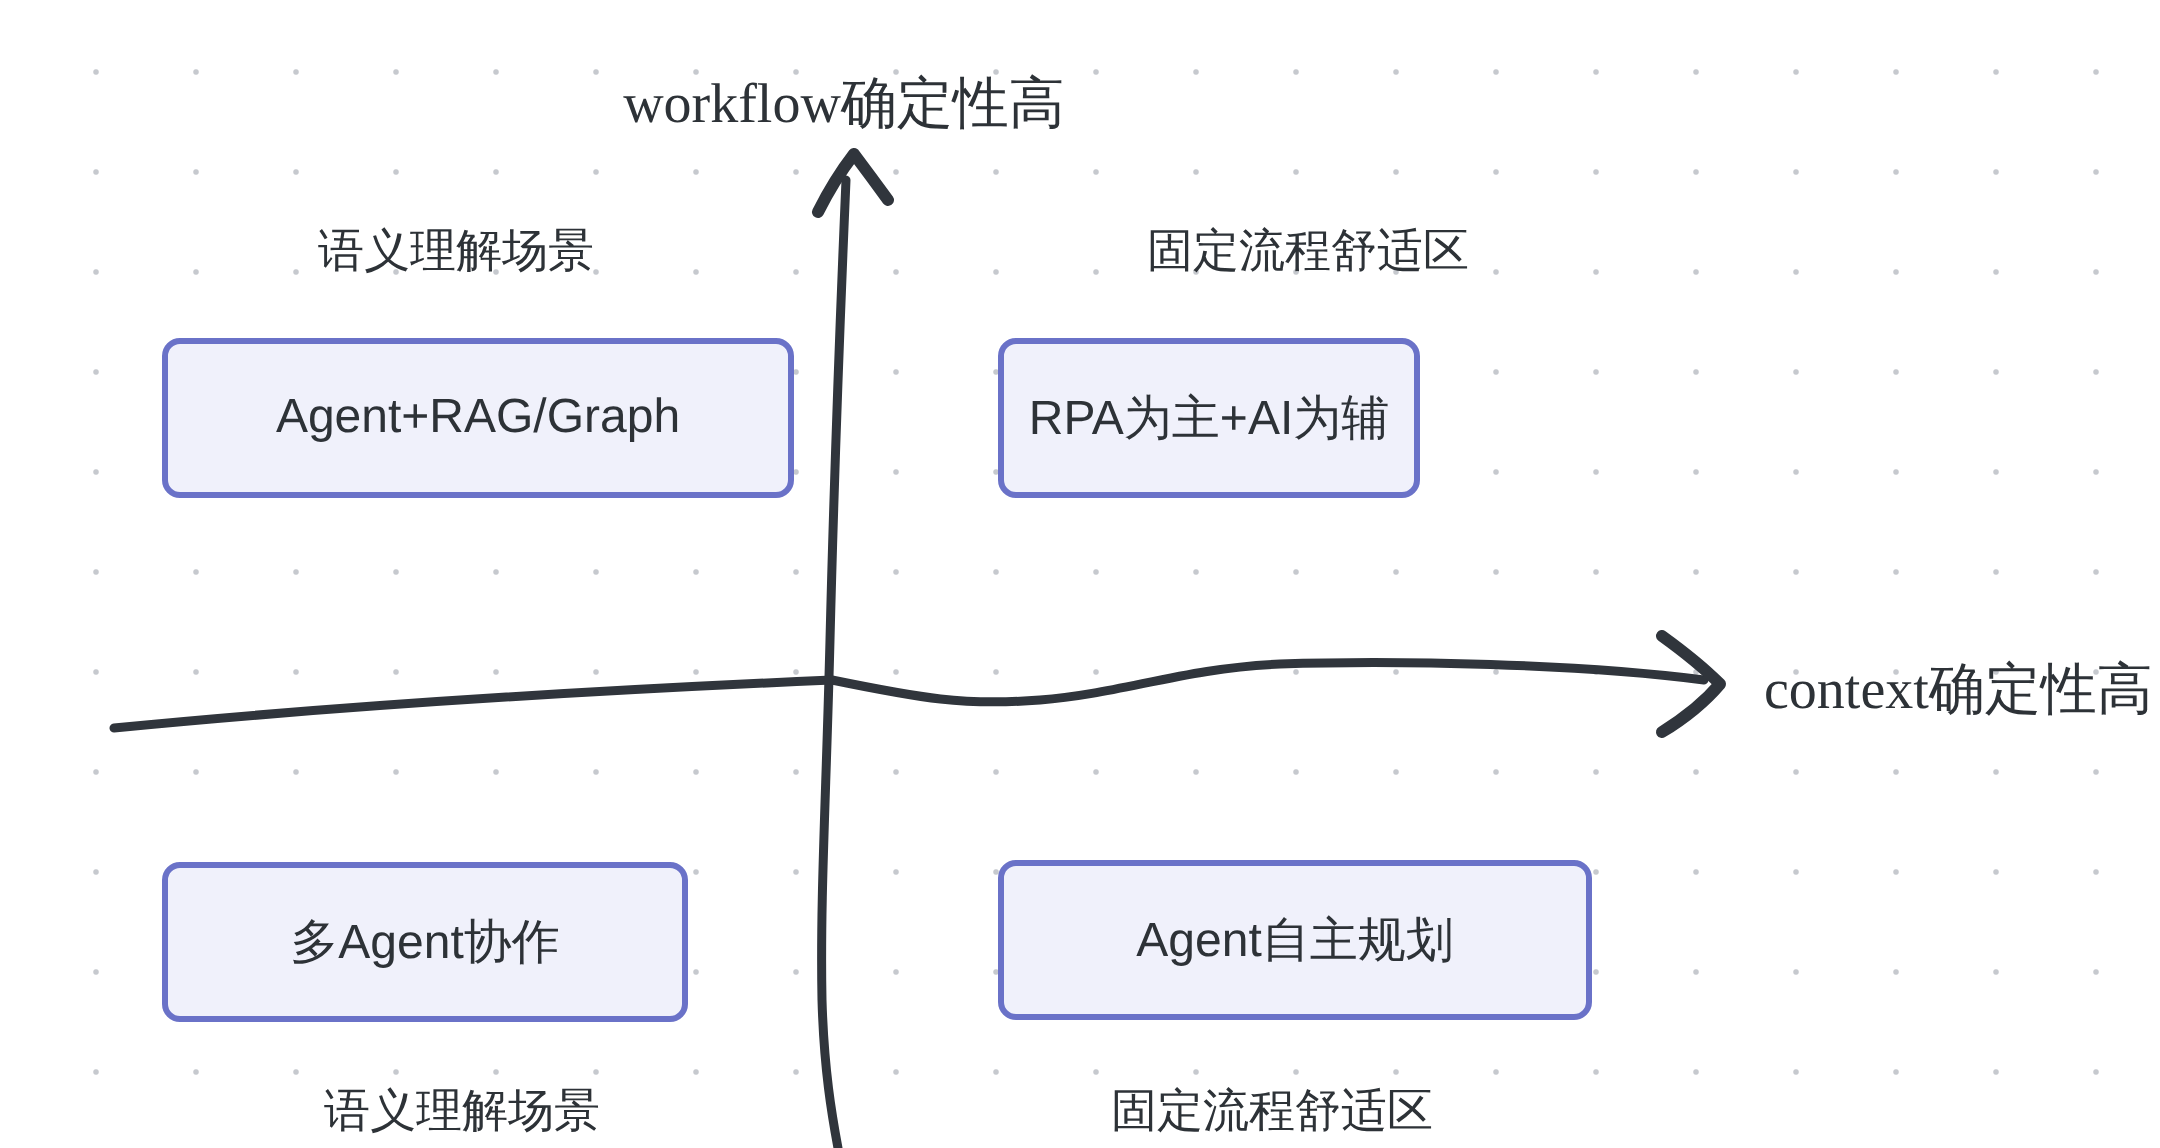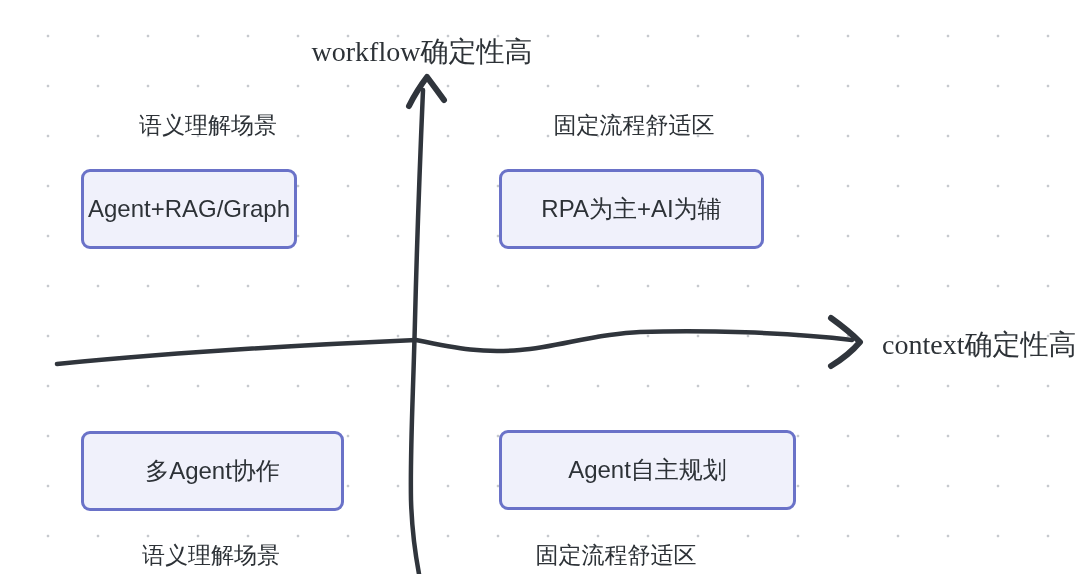--- a/index.html
+++ b/index.html
@@ -41,33 +41,34 @@
     color:var(--text-color);
     font-family:Liberation Serif, serif;
   }
   .axis-title.centered{transform:translateX(-50%);}
   .quad-label{
     position:absolute;
     transform:translateX(-50%);
     font-size:23px;
     white-space:nowrap;
     color:var(--text-color);
+    margin-left:20px;
   }
   .node-box{
     position:absolute;
     display:flex;align-items:center;justify-content:center;
     border:3px solid var(--box-border-color);
     background:var(--box-fill-color);
     border-radius:9px;
     font-size:24px;
     white-space:nowrap;
     color:var(--text-color);
   }
-  .box-tl{left:81px;top:169px;width:216px;height:80px;}
-  .box-tr{left:499px;top:169px;width:265px;height:80px;}
+  .box-tl{left:81px;top:169px;width:316px;height:80px;}
+  .box-tr{left:499px;top:169px;width:211px;height:80px;}
   .box-bl{left:81px;top:431px;width:263px;height:80px;}
   .box-br{left:499px;top:430px;width:297px;height:80px;}
   .label-tl{left:208px;top:110px;}
   .label-tr{left:634px;top:110px;}
   .label-bl{left:211px;top:540px;}
   .label-br{left:616px;top:540px;}
   .title-y{left:422px;top:33px;}
   .title-x{left:882px;top:326px;}
 </style>
 </head>

